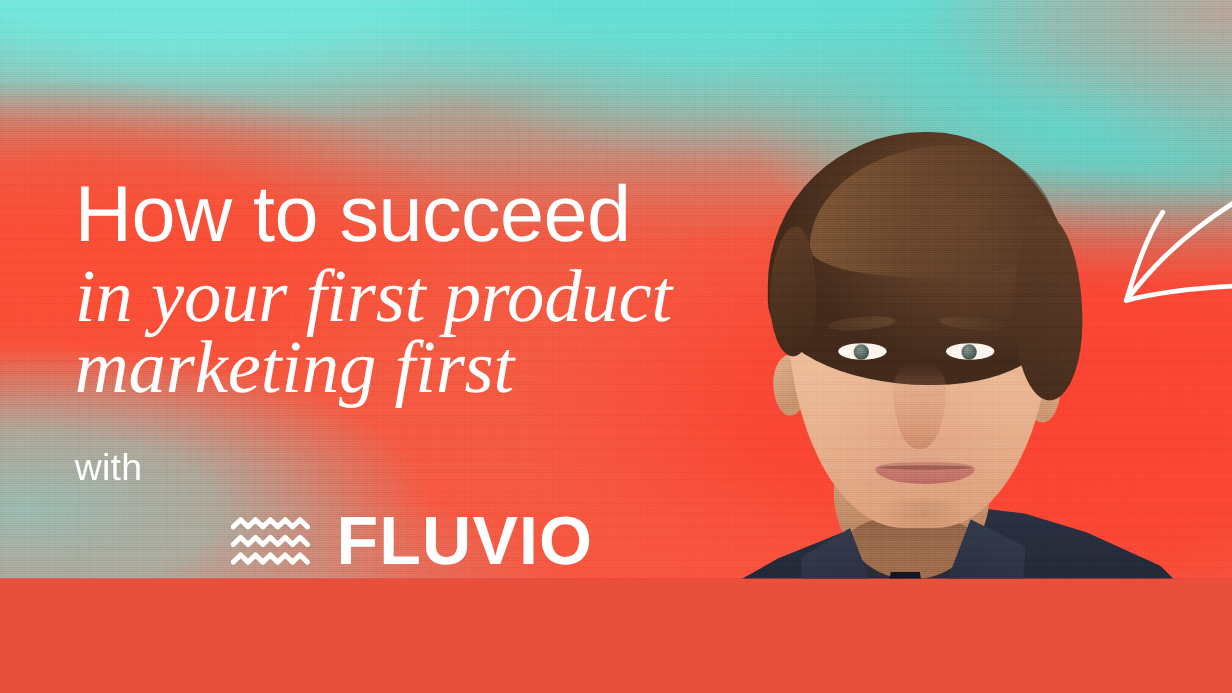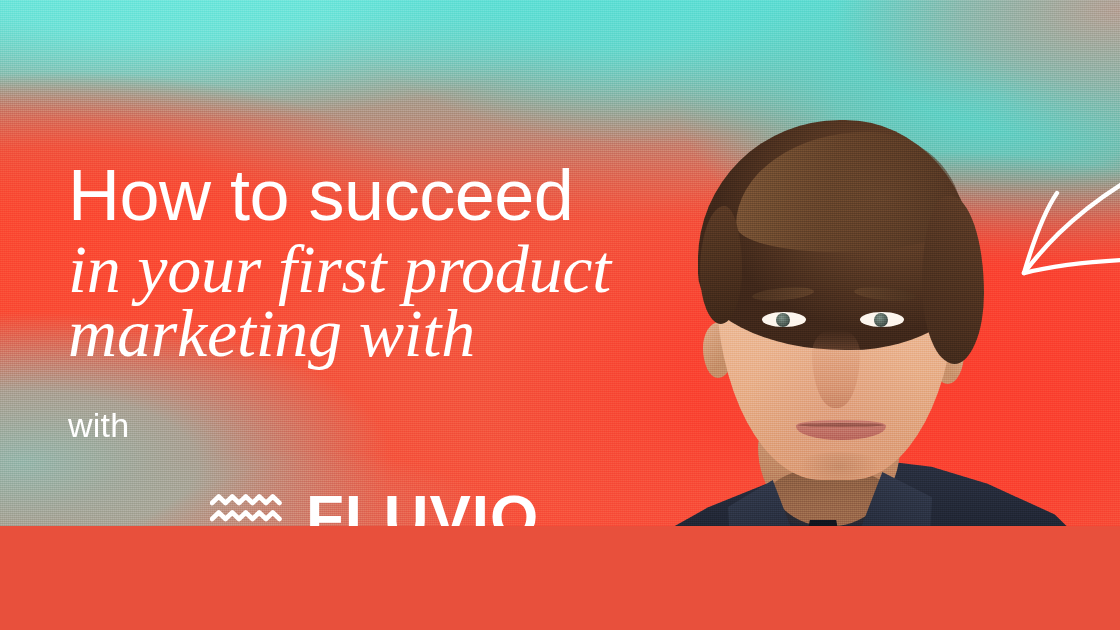--- a/index.html
+++ b/index.html
@@ -75,21 +75,21 @@
   .hl-line2{margin-top:8px;}
   .hl-line3{margin-top:2px;}
 
   .with-label{
     position:absolute;left:68px;top:406px;
     font-family:"Liberation Sans",sans-serif;
     font-weight:400;font-size:34px;color:#ffffff;letter-spacing:.2px;
   }
 
   
-  .logo{position:absolute;left:210px;top:486px;display:flex;align-items:center;gap:22px;}
+  .logo{position:absolute;left:210px;top:462px;display:flex;align-items:center;gap:22px;}
   .logo-mark{width:74px;height:46px;display:block;}
   .logo-word{
     font-family:"Liberation Sans",sans-serif;
     font-weight:700;font-size:62px;line-height:62px;color:#ffffff;
     letter-spacing:1px;
   }
 
   
   .arrow-doodle{position:absolute;left:1006px;top:180px;width:116px;height:106px;}
 
@@ -254,21 +254,21 @@
     <div class="p-mouth"></div>
     <div class="p-mouth-line"></div>
     <div class="p-chin"></div>
   </div>
 
   <div class="bg-layer bg-grain"></div>
 
   <div class="headline">
     <div class="hl-line1">How to succeed</div>
     <div class="hl-line2">in your first product</div>
-    <div class="hl-line3">marketing with</div>
+    <div class="hl-line3">marketing first</div>
   </div>
 
   <div class="with-label">with</div>
 
   <div class="logo">
     <svg class="logo-mark" viewBox="0 0 74 46">
       <g fill="none" stroke="#ffffff" stroke-width="4.6" stroke-linecap="round" stroke-linejoin="round">
         <path d="M2 9 L8.75 2.5 L15.5 9 L22.25 2.5 L29 9 L35.75 2.5 L42.5 9 L49.25 2.5 L56 9 L62.75 2.5 L69.5 9"></path>
         <path d="M2 25 L8.75 18.5 L15.5 25 L22.25 18.5 L29 25 L35.75 18.5 L42.5 25 L49.25 18.5 L56 25 L62.75 18.5 L69.5 25"></path>
         <path d="M2 41 L8.75 34.5 L15.5 41 L22.25 34.5 L29 41 L35.75 34.5 L42.5 41 L49.25 34.5 L56 41 L62.75 34.5 L69.5 41"></path>

